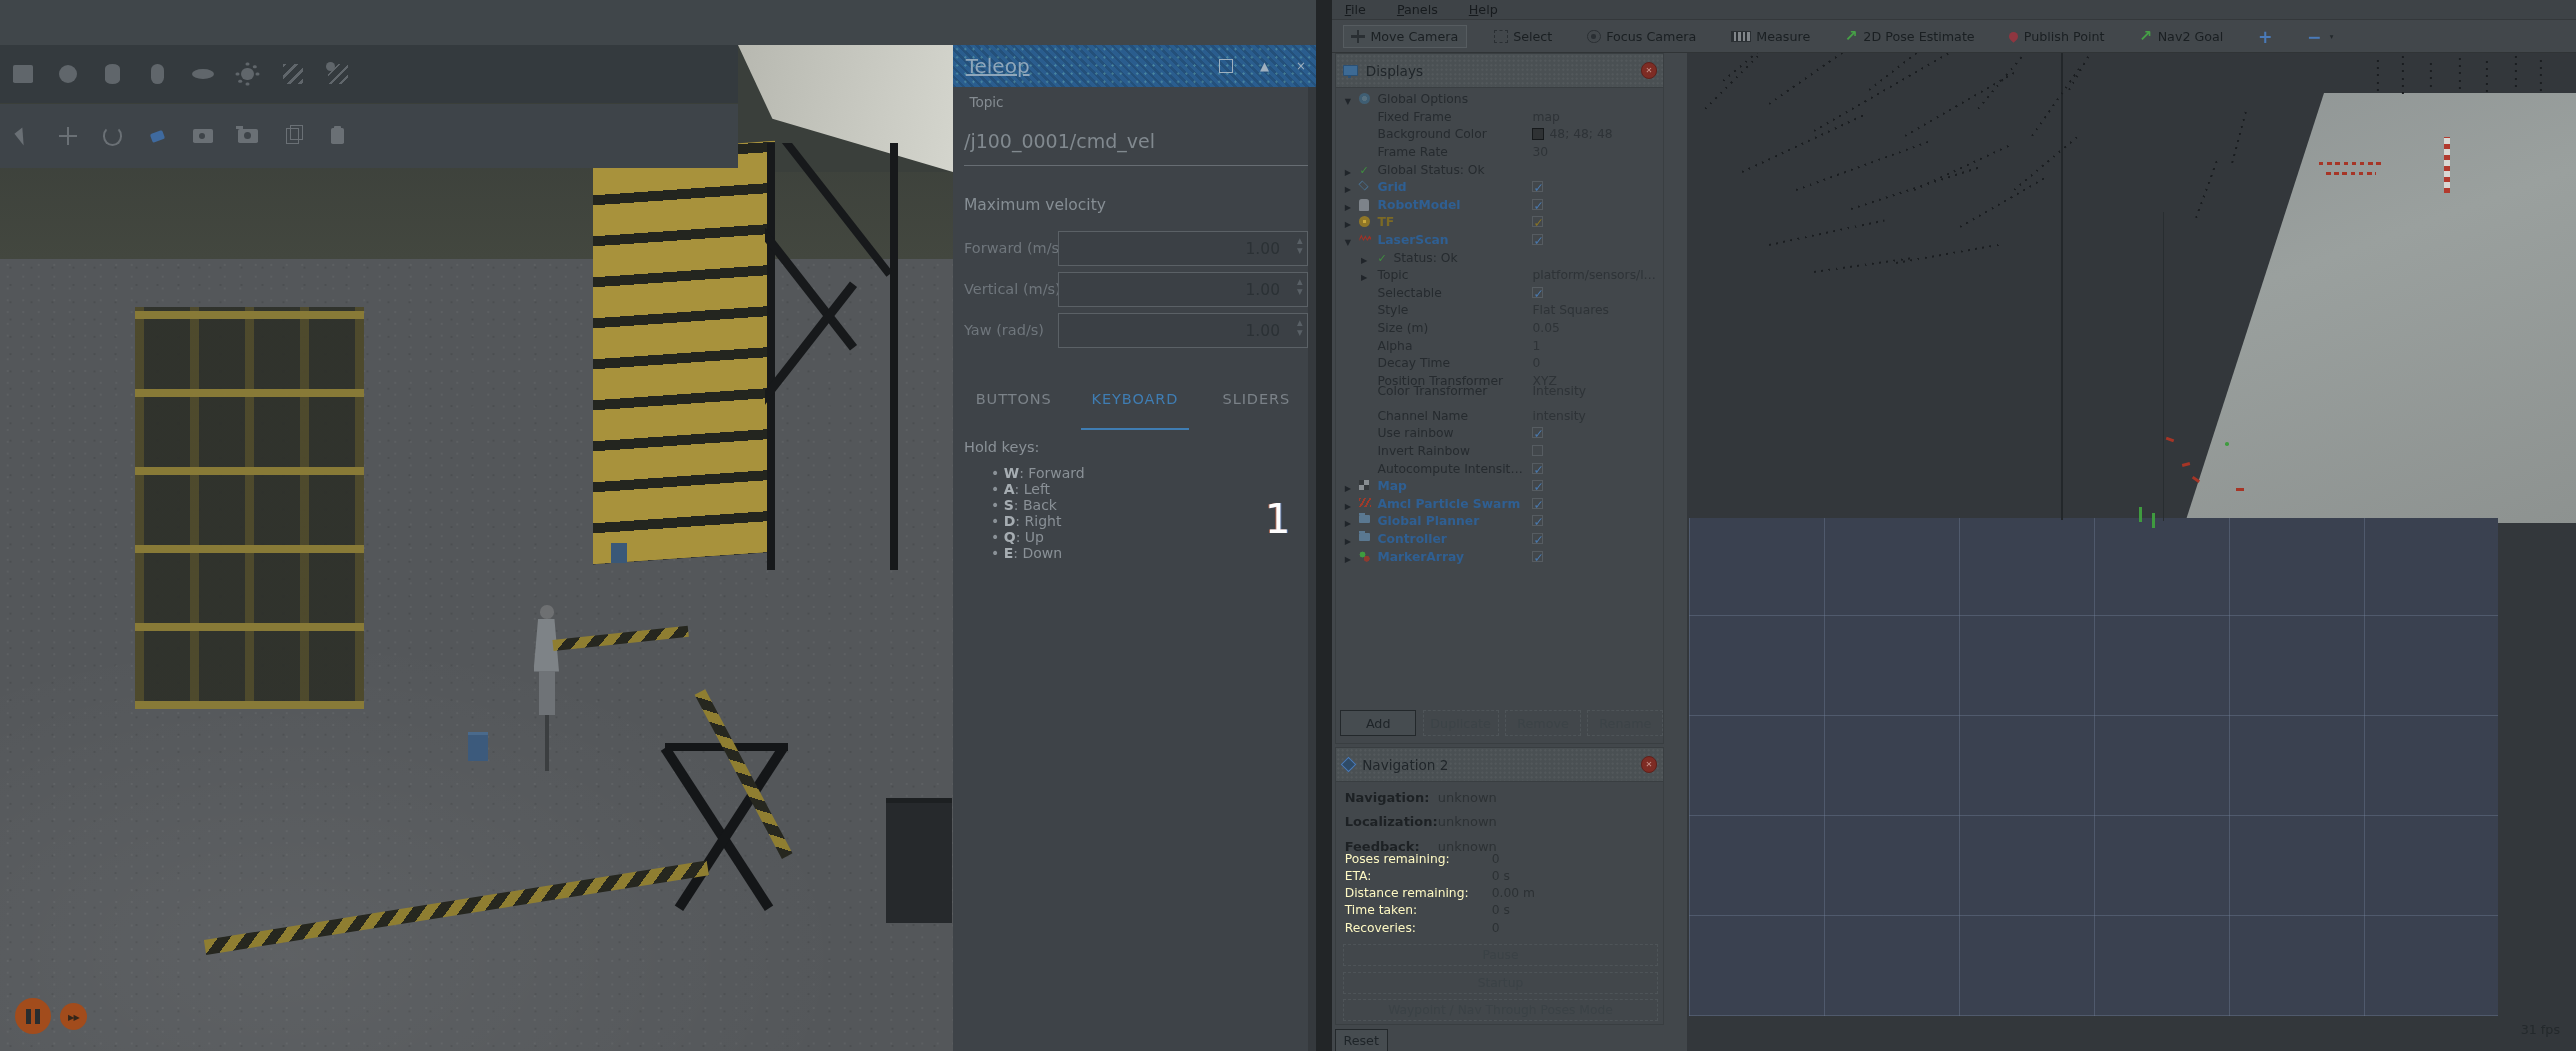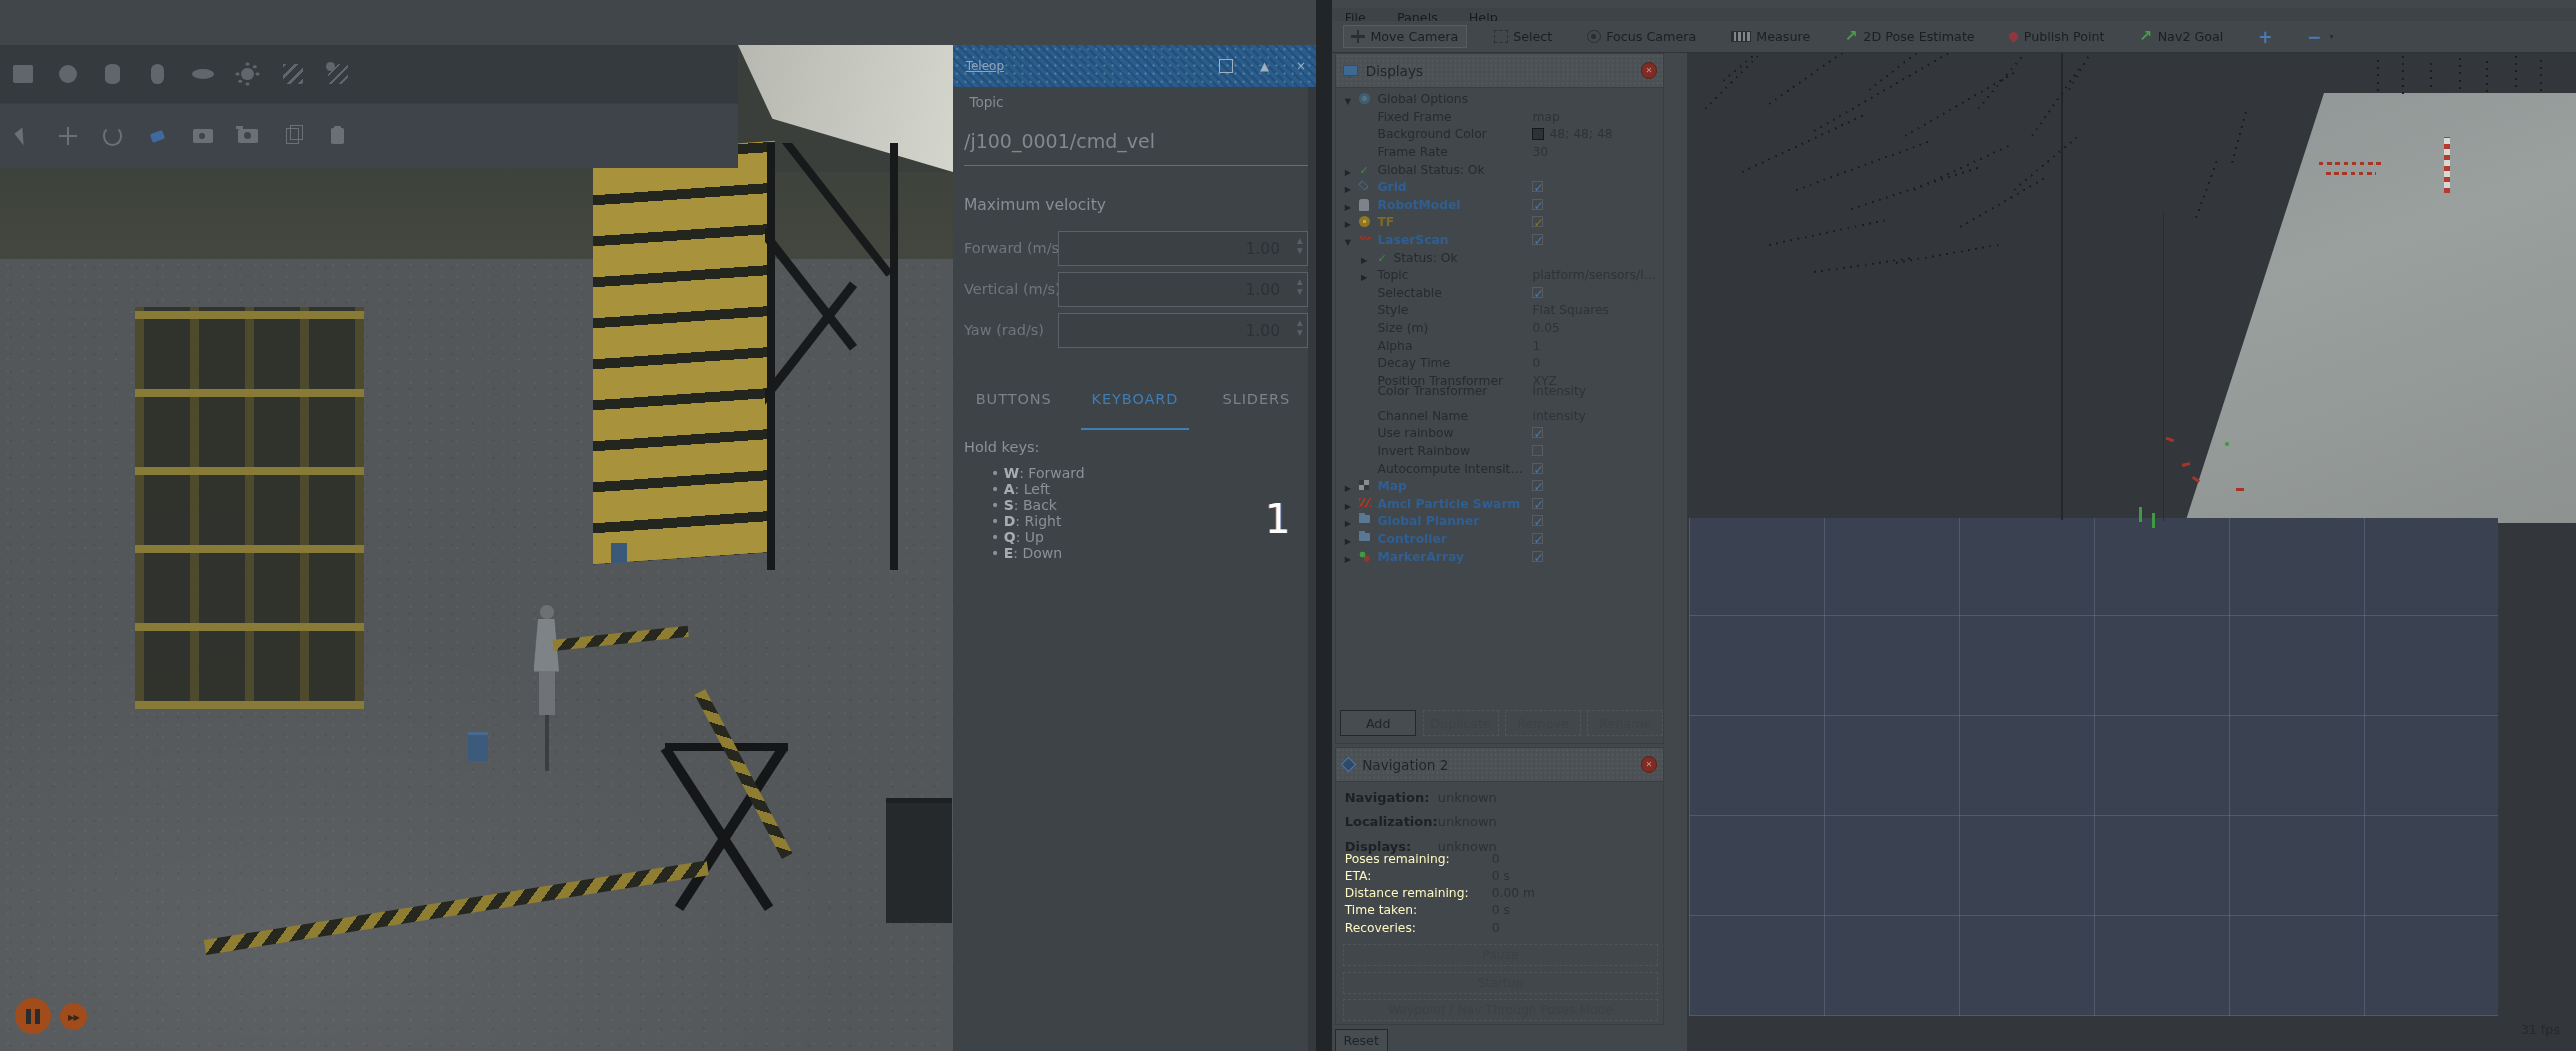--- a/index.html
+++ b/index.html
@@ -95,21 +95,21 @@
   .pb-pause i{position:absolute;top:11px;width:5.5px;height:14.5px;background:#2a2d2f;}
   .pb-pause i:first-child{left:11px;} .pb-pause i:last-child{left:20px;}
   .pb-step{left:60px;top:1003px;width:27px;height:27px;color:#33261a;font-size:8.2px;display:flex;align-items:center;justify-content:center;letter-spacing:-0.9px;}
 
   
   .teleop{position:absolute;left:953px;top:45px;width:364px;height:1006px;background:#3e4348;z-index:6;}
   .tele-head{position:absolute;left:0;top:0;width:364px;height:42px;background-color:#2a5d8e;
     background-image:radial-gradient(rgba(130,210,195,.35) 0.9px,transparent 1.3px),
                      repeating-linear-gradient(45deg,rgba(0,0,0,.14) 0 2.7px,transparent 2.7px 6.4px);
     background-size:8.2px 8.2px,auto;display:flex;align-items:center;}
-  .tele-title{margin-left:12.7px;font-size:12px;color:#8fa6ba;text-decoration:underline;}
+  .tele-title{margin-left:12.7px;font-size:20px;color:#8fa6ba;text-decoration:underline;}
   .tele-hicons{position:absolute;right:11px;top:0;height:42px;display:flex;align-items:center;gap:27px;}
   .hi{color:#9fb0bf;font-size:11.8px;cursor:pointer;}
   .hi-popout{width:11.8px;height:11.8px;border:1.8px solid #9fb0bf;}
   .tele-scroll{position:absolute;right:0;top:42px;width:9px;height:964px;background:#35393d;}
   .topic-label{position:absolute;left:16.4px;top:49px;font-size:13.6px;color:#858c92;}
   .topic-value{position:absolute;left:11px;top:85px;font-size:19px;color:#81898f;}
   .topic-line{position:absolute;left:11px;top:120px;width:344px;border-bottom:0.9px solid #676d73;}
   .maxvel-label{position:absolute;left:11px;top:151px;font-size:15.5px;color:#868e94;}
   .tf-row{position:absolute;left:0;width:364px;height:36px;}
   .tf-label{position:absolute;left:11px;top:9px;font-size:14.5px;color:#6f767c;}
@@ -123,21 +123,21 @@
   .ttab.active{color:#3f7db3;}
   .ttab.active::after{content:"";position:absolute;left:6.4px;right:6.4px;bottom:-11px;height:1.8px;background:#3f7db3;}
   .holdkeys-label{position:absolute;left:11px;top:394px;font-size:14.5px;color:#8a9197;}
   .keylist{position:absolute;left:38px;top:420px;font-size:14px;color:#8a9197;line-height:16px;}
   .keylist b{color:#a6adb2;}
 
   .divider{position:absolute;left:1316px;top:0;width:15.5px;height:1052px;background:#222527;z-index:6;}
 
   
   .rviz{position:absolute;left:1332px;top:0;width:1244px;height:1052px;background:#42474b;z-index:5;}
-  .rv-menubar{position:absolute;left:0;top:8px;width:1244px;height:20px;background:#3e4347;border-bottom:0.9px solid #34383b;
+  .rv-menubar{position:absolute;left:0;top:0;width:1244px;height:20px;background:#3e4347;border-bottom:0.9px solid #34383b;
     display:flex;align-items:center;gap:31px;padding-left:12.7px;box-sizing:border-box;}
   .menu-item{font-size:12.7px;color:#171b1e;cursor:pointer;}
   .menu-item::first-letter{text-decoration:underline;}
   .rv-toolbar{position:absolute;left:0;top:21px;width:1244px;height:32px;background:#42474b;border-bottom:0.9px solid #303436;
     display:flex;align-items:center;gap:20px;padding-left:11px;box-sizing:border-box;}
   .tool{display:flex;align-items:center;gap:5.5px;font-size:12.7px;color:#1a1f22;padding:2.7px 7.3px;cursor:pointer;white-space:nowrap;}
   .tool.active{border:0.9px solid #565c60;background:#474d51;}
   .ti{position:relative;display:inline-block;}
   .ti-move-camera{width:13.6px;height:13.6px;background:
     linear-gradient(0deg,transparent 42%,#2a2f33 42% 58%,transparent 58%),
@@ -580,21 +580,21 @@
 
     <div class="panel nav2-panel">
       <div class="phead">
         <span class="ic-nav2"></span>
         <span>Navigation 2</span>
         <span class="close-red">✕</span>
       </div>
       <div id="navStatuses">
           <div class="nrow status-row" style="top: 42px;"><b>Navigation:</b><span class="nv">unknown</span></div>
           <div class="nrow status-row" style="top: 66px;"><b>Localization:</b><span class="nv">unknown</span></div>
-          <div class="nrow status-row" style="top: 91px;"><b>Displays:</b><span class="nv">unknown</span></div>
+          <div class="nrow status-row" style="top: 91px;"><b>Feedback:</b><span class="nv">unknown</span></div>
         </div>
       <div id="navStats">
           <div class="nrow stat-row" style="top: 104px;"><b>Poses remaining:</b><span class="nv">0</span></div>
           <div class="nrow stat-row" style="top: 121px;"><b>ETA:</b><span class="nv">0 s</span></div>
           <div class="nrow stat-row" style="top: 138px;"><b>Distance remaining:</b><span class="nv">0.00 m</span></div>
           <div class="nrow stat-row" style="top: 155px;"><b>Time taken:</b><span class="nv">0 s</span></div>
           <div class="nrow stat-row" style="top: 173px;"><b>Recoveries:</b><span class="nv">0</span></div>
         </div>
       <div id="navBtns">
           <div class="nbtn" style="top: 196px;">Pause</div>

